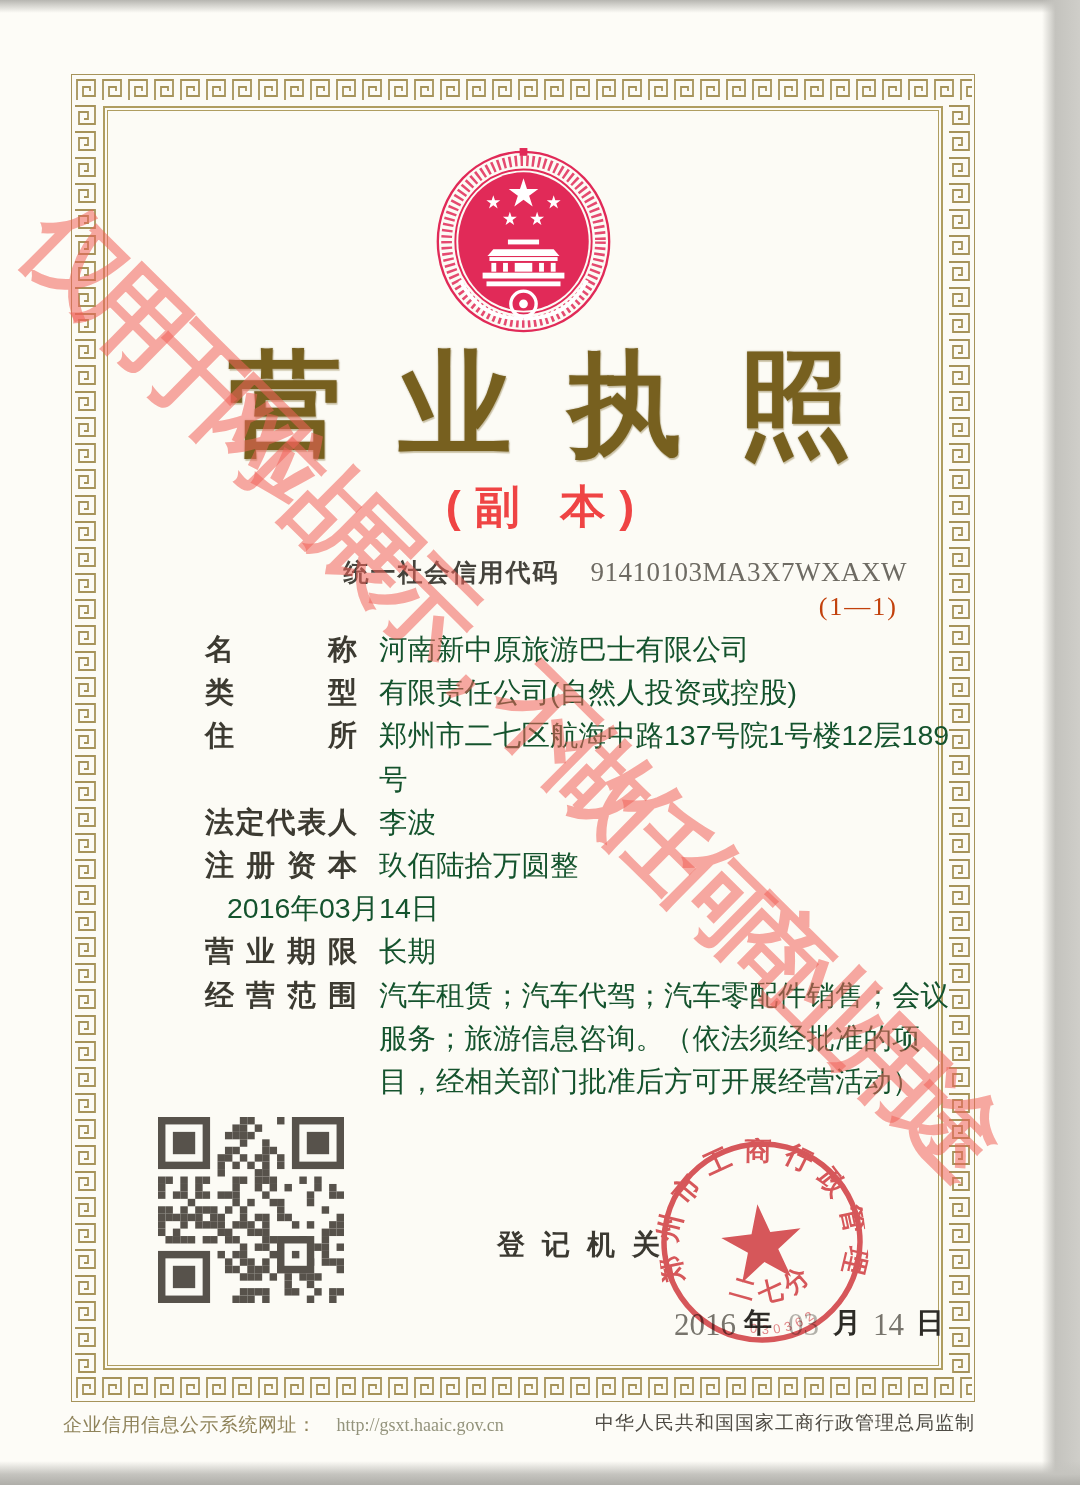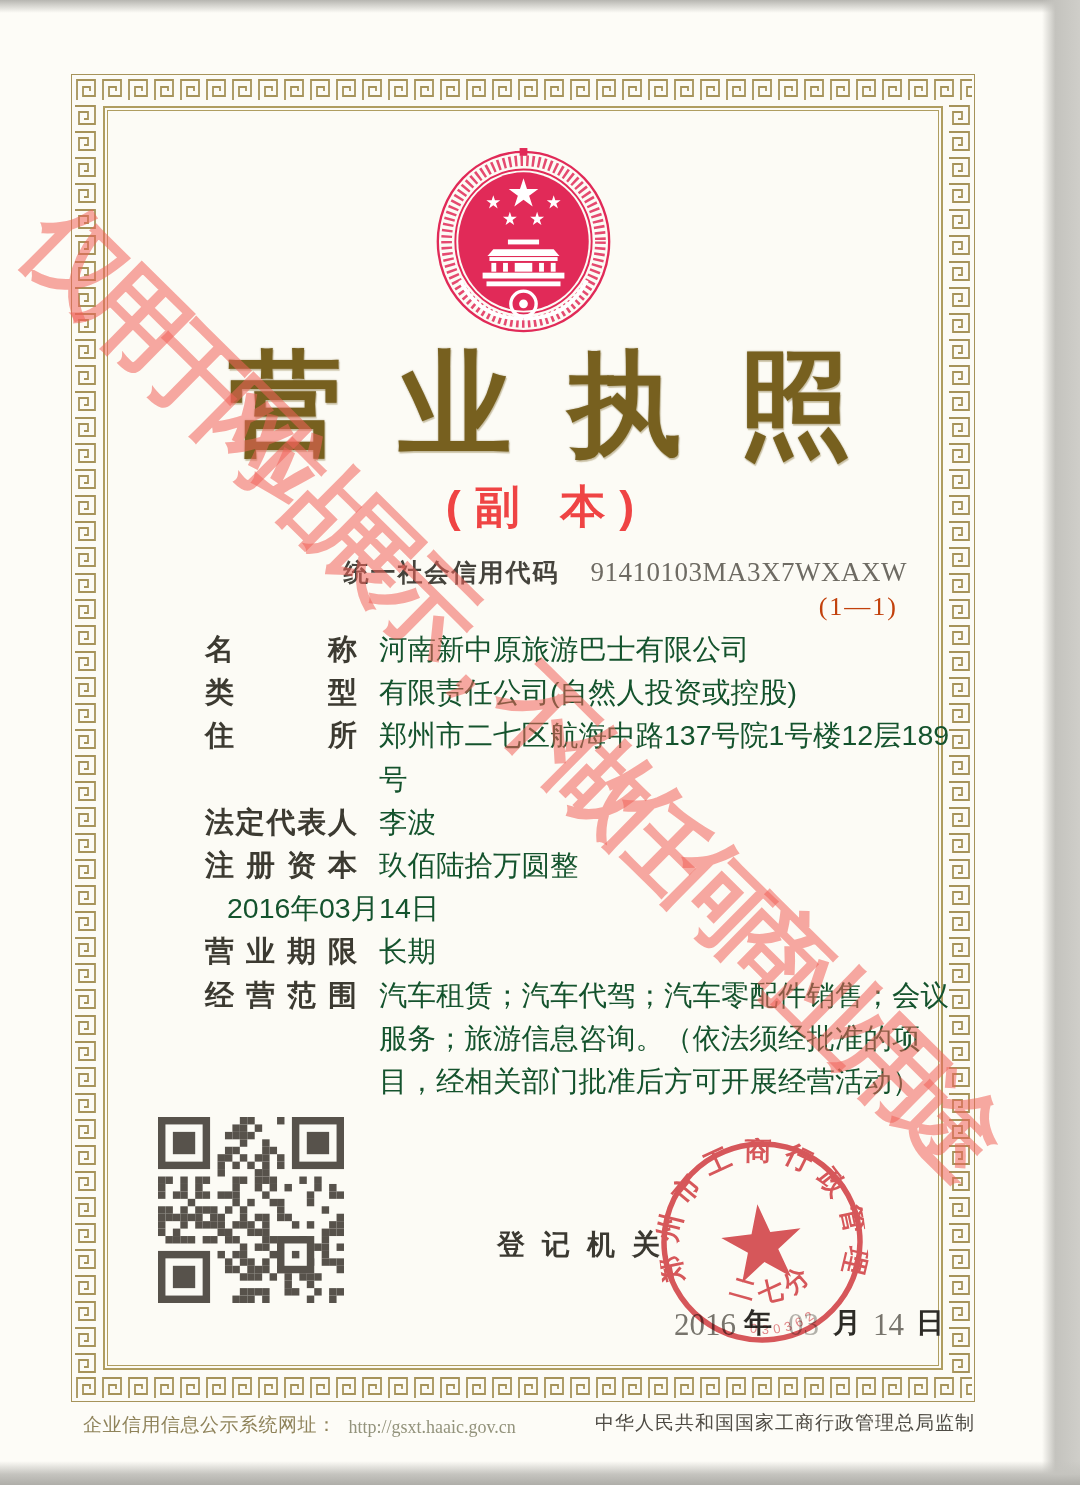--- a/index.html
+++ b/index.html
@@ -72,21 +72,21 @@
   .stamp text{font-family:"Liberation Sans",sans-serif;}
 
   
   .dateline{left:674px;top:1304px;z-index:12;display:flex;align-items:baseline;white-space:nowrap;}
   .dateline .num{font-size:31px;color:#77746c;font-family:"Liberation Serif",serif;transform:translateY(3px);}
   .dateline .unit{font-size:28px;font-weight:700;color:#2d2b26;}
   .dateline .g1{margin:0 16px 0 8px;} .dateline .g2{margin:0 12px 0 14px;} .dateline .g3{margin:0 10px 0 12px;}
   .dateline .dim{opacity:.55;}
 
   
-  .footer-left{left:63px;top:1412px;z-index:10;display:flex;align-items:flex-end;gap:12px;margin-left:20px;}
+  .footer-left{left:63px;top:1412px;z-index:10;display:flex;align-items:center;gap:20px;}
   .footer-left .lab{font-size:19px;color:#8f835a;letter-spacing:.5px;}
   .footer-left .url{font-size:18px;color:#93937c;font-family:"Liberation Serif",serif;}
   .footer-right{right:105px;top:1410px;z-index:10;font-size:19px;color:#4e4b44;letter-spacing:1px;}
 
   
   .watermark{left:88px;top:178px;z-index:40;width:2200px;
     transform:rotate(44.7deg);transform-origin:0 0;
     font-size:100px;font-weight:600;letter-spacing:-18px;
     color:rgba(240,99,90,.55);white-space:nowrap;pointer-events:none;}
 </style>

